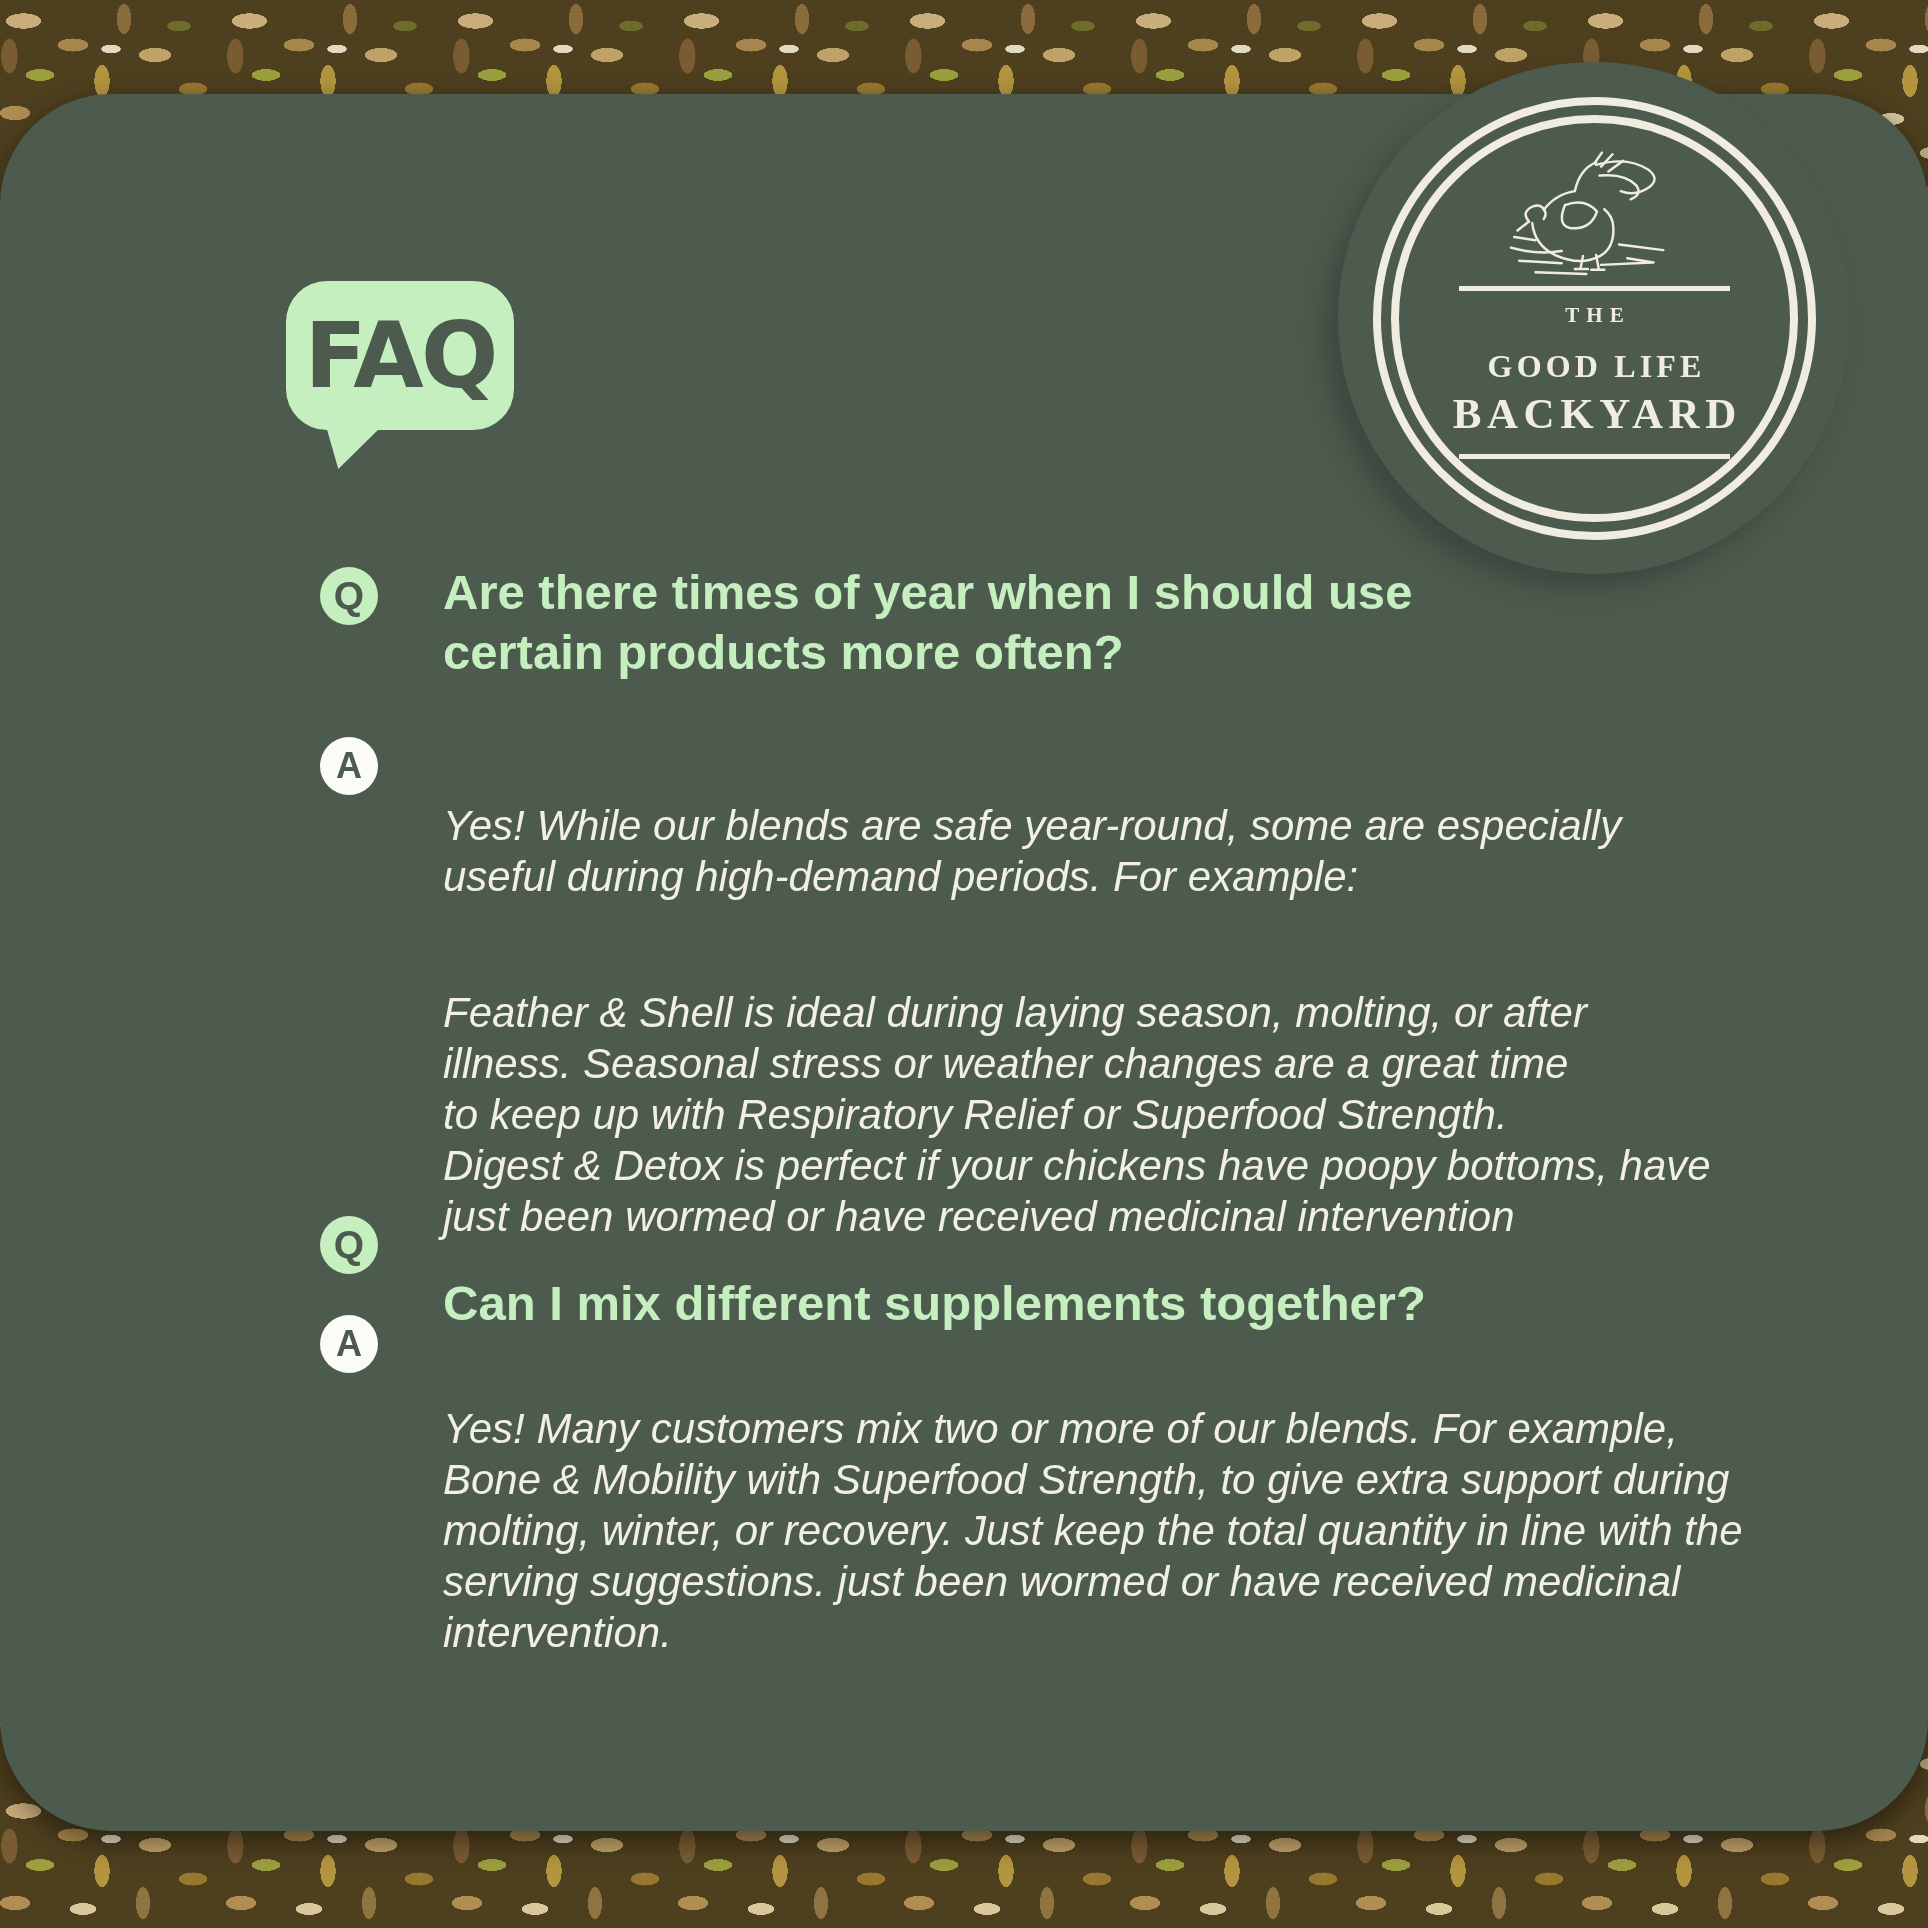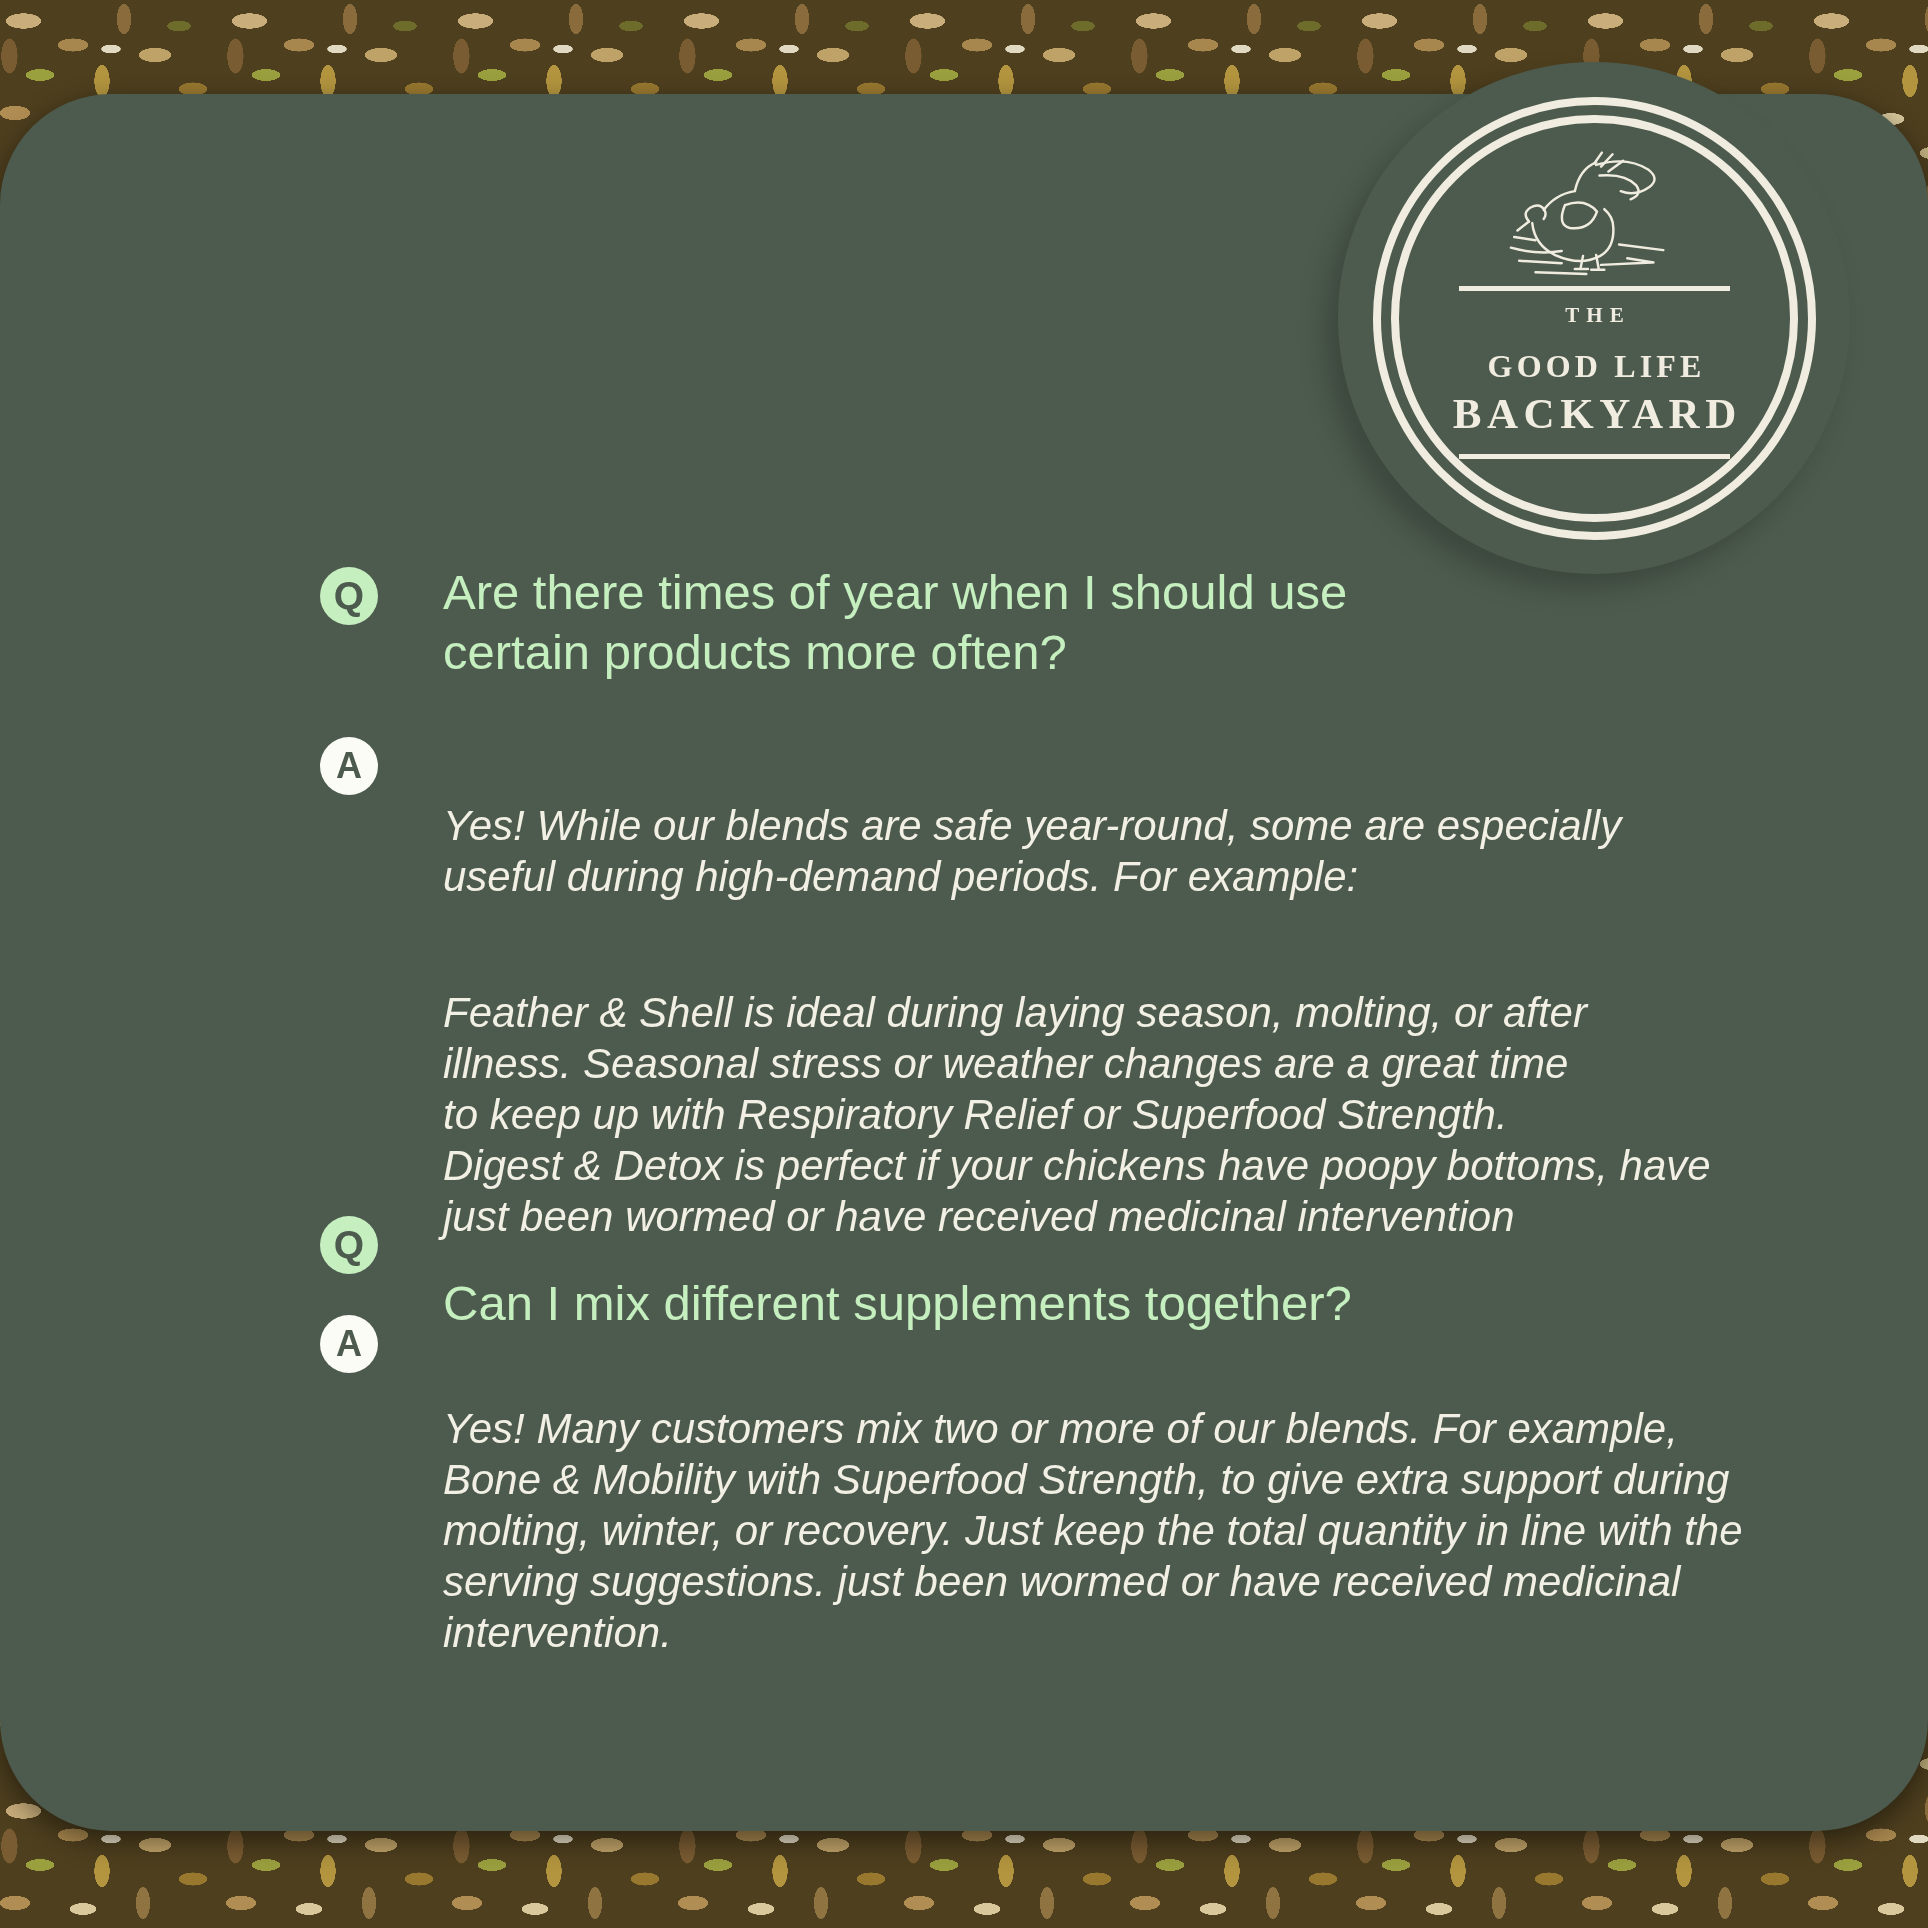--- a/index.html
+++ b/index.html
@@ -90,21 +90,21 @@
   }
   .marker.q{background:var(--mint,#c6efc0);font-size:39px;}
   .marker.a{background:var(--white-circle,#fcfcf7);font-size:36px;}
   .q1-icon{left:320px;top:567px;}
   .a1-icon{left:320px;top:737px;}
   .q2-icon{left:320px;top:1216px;}
   .a2-icon{left:320px;top:1315px;}
   
   .question{
     position:absolute;left:443px;color:var(--mint,#c6efc0);
-    font-size:49px;font-weight:400;line-height:60px;
+    font-size:49px;font-weight:700;line-height:60px;
     white-space:pre-line;letter-spacing:0;
   }
   .q1-text{top:562px;}
   .q2-text{top:1273px;}
   .answer{
     position:absolute;left:443px;color:var(--answer-text,#f2f0e4);
     font-size:42px;font-style:italic;line-height:51px;
     white-space:pre-line;
   }
   .a1-text{top:749px;}
@@ -138,20 +138,24 @@
         <path d="M8,118 q32,9 62,4 M140,114 l54,7 M18,134 l52,3 M118,139 l62,-3 M38,148 l62,2 M150,131 l32,5 M12,105 l26,4"></path>
       </svg>
       <div class="badge-rule top"></div>
       <div class="logo-word logo-the">THE</div>
       <div class="logo-word logo-good">GOOD LIFE</div>
       <div class="logo-word logo-back">BACKYARD</div>
       <div class="badge-rule bottom"></div>
     </div>
   </div>
 
+  <div class="faq-bubble">
+    <span class="label">FAQ</span>
+    <div class="bubble-tail"></div>
+  </div>
 
   <div class="marker q q1-icon">Q</div>
   <div class="question q1-text">Are there times of year when I should use
 certain products more often?</div>
 
   <div class="marker a a1-icon">A</div>
   <div class="answer a1-text">
     <p>Yes! While our blends are safe year-round, some are especially
 useful during high-demand periods. For example:</p>
     <p>Feather &amp; Shell is ideal during laying season, molting, or after

